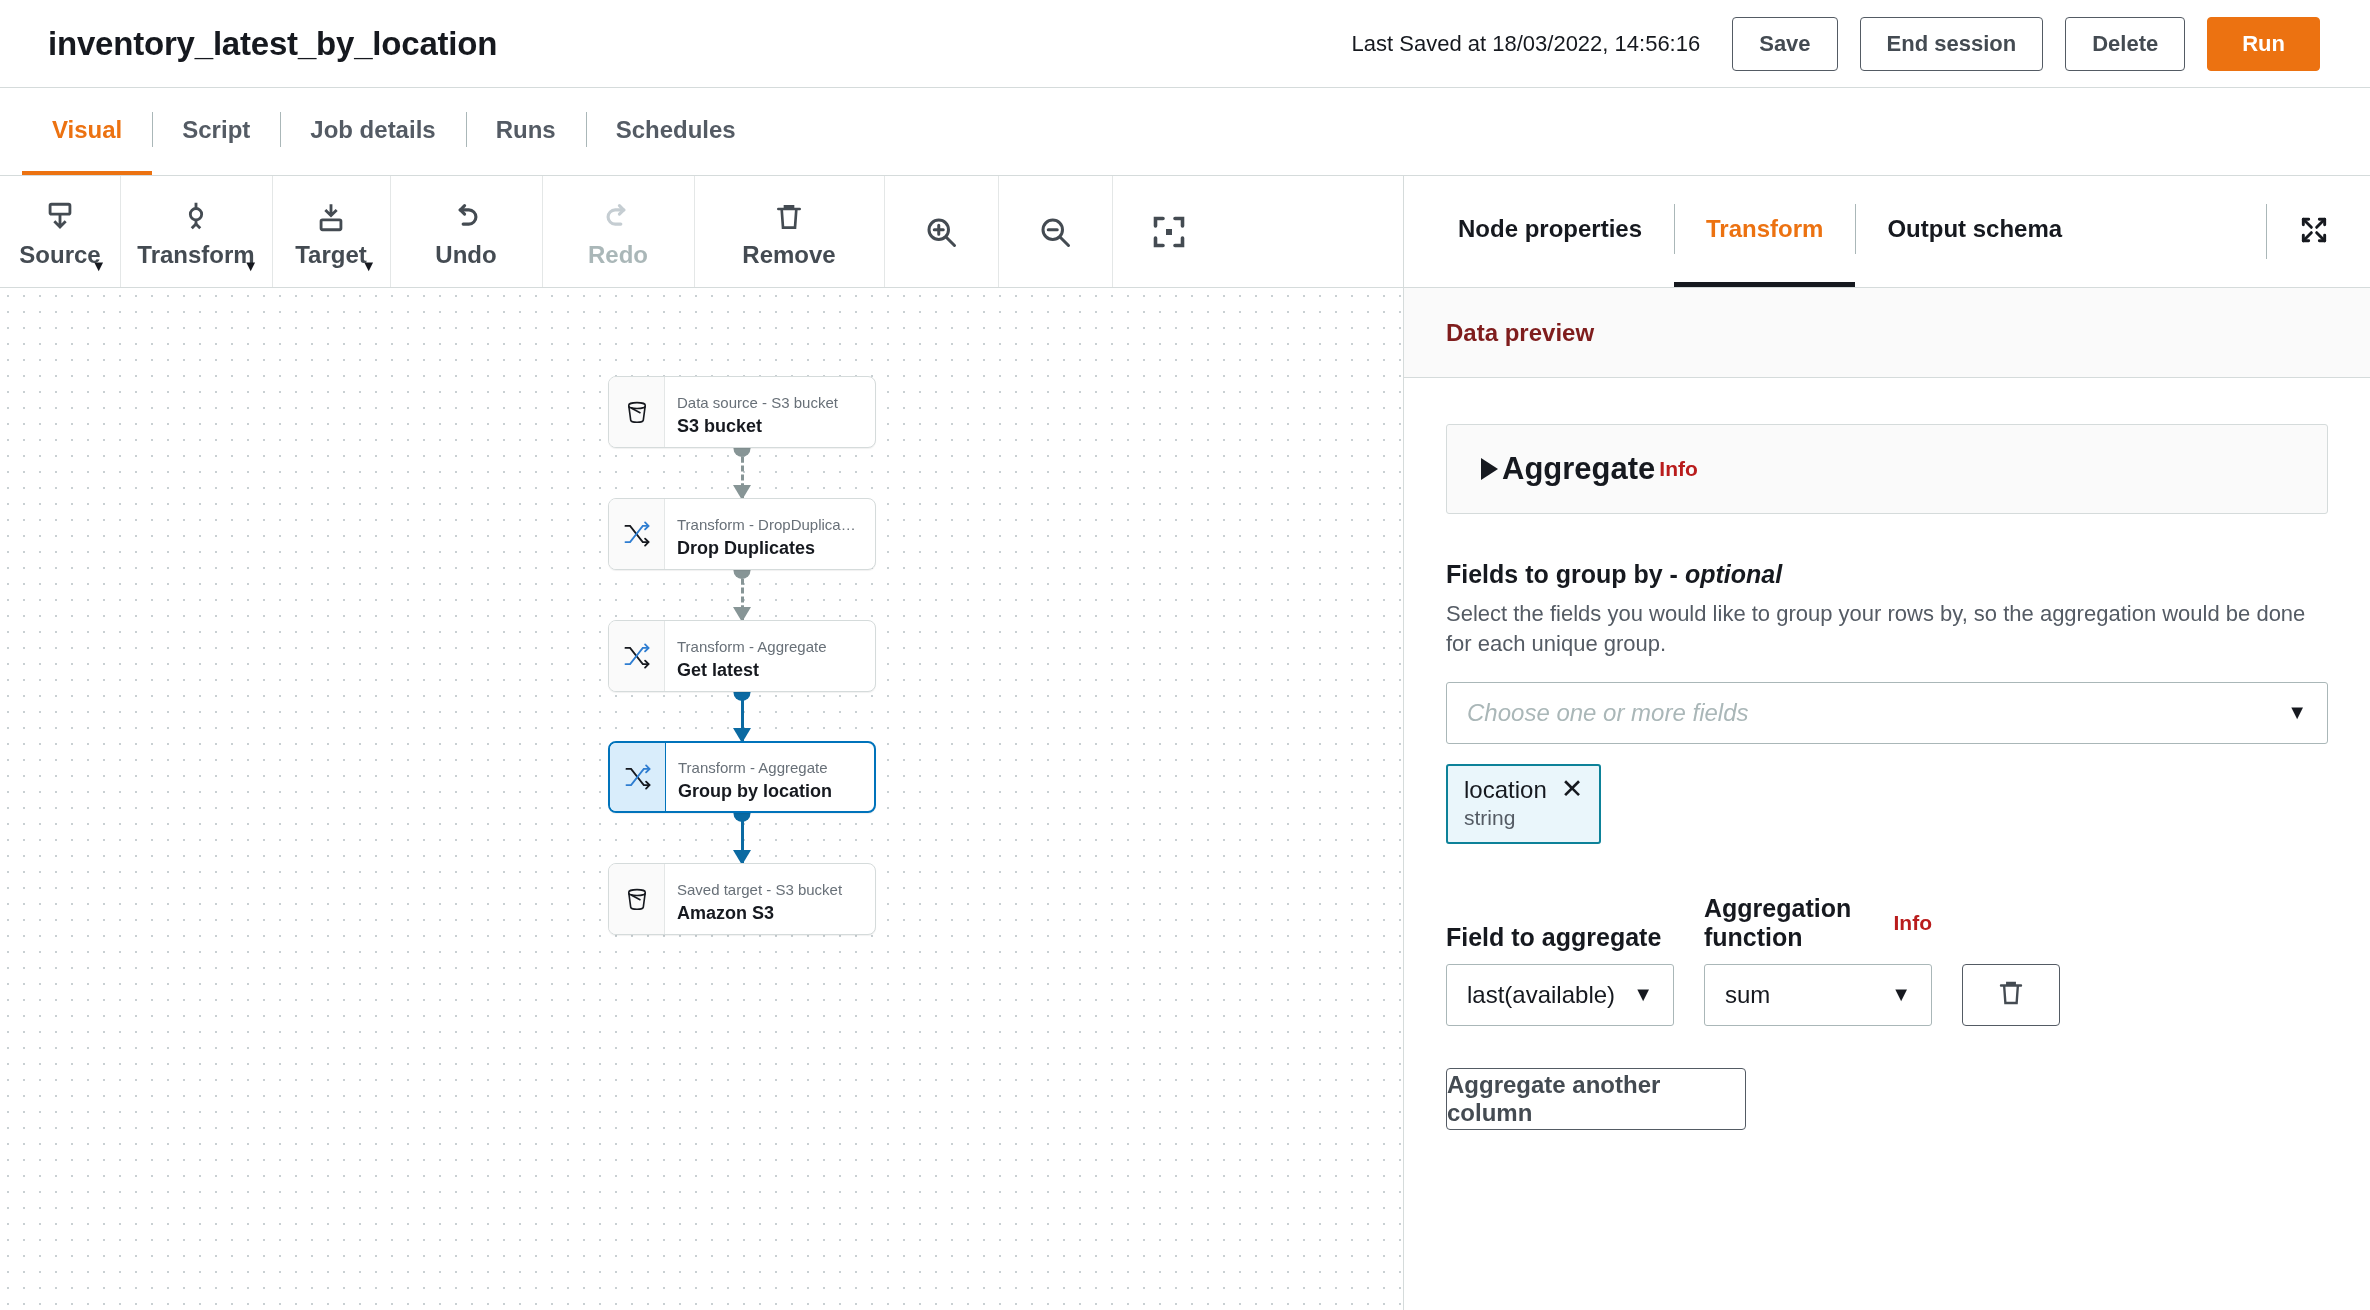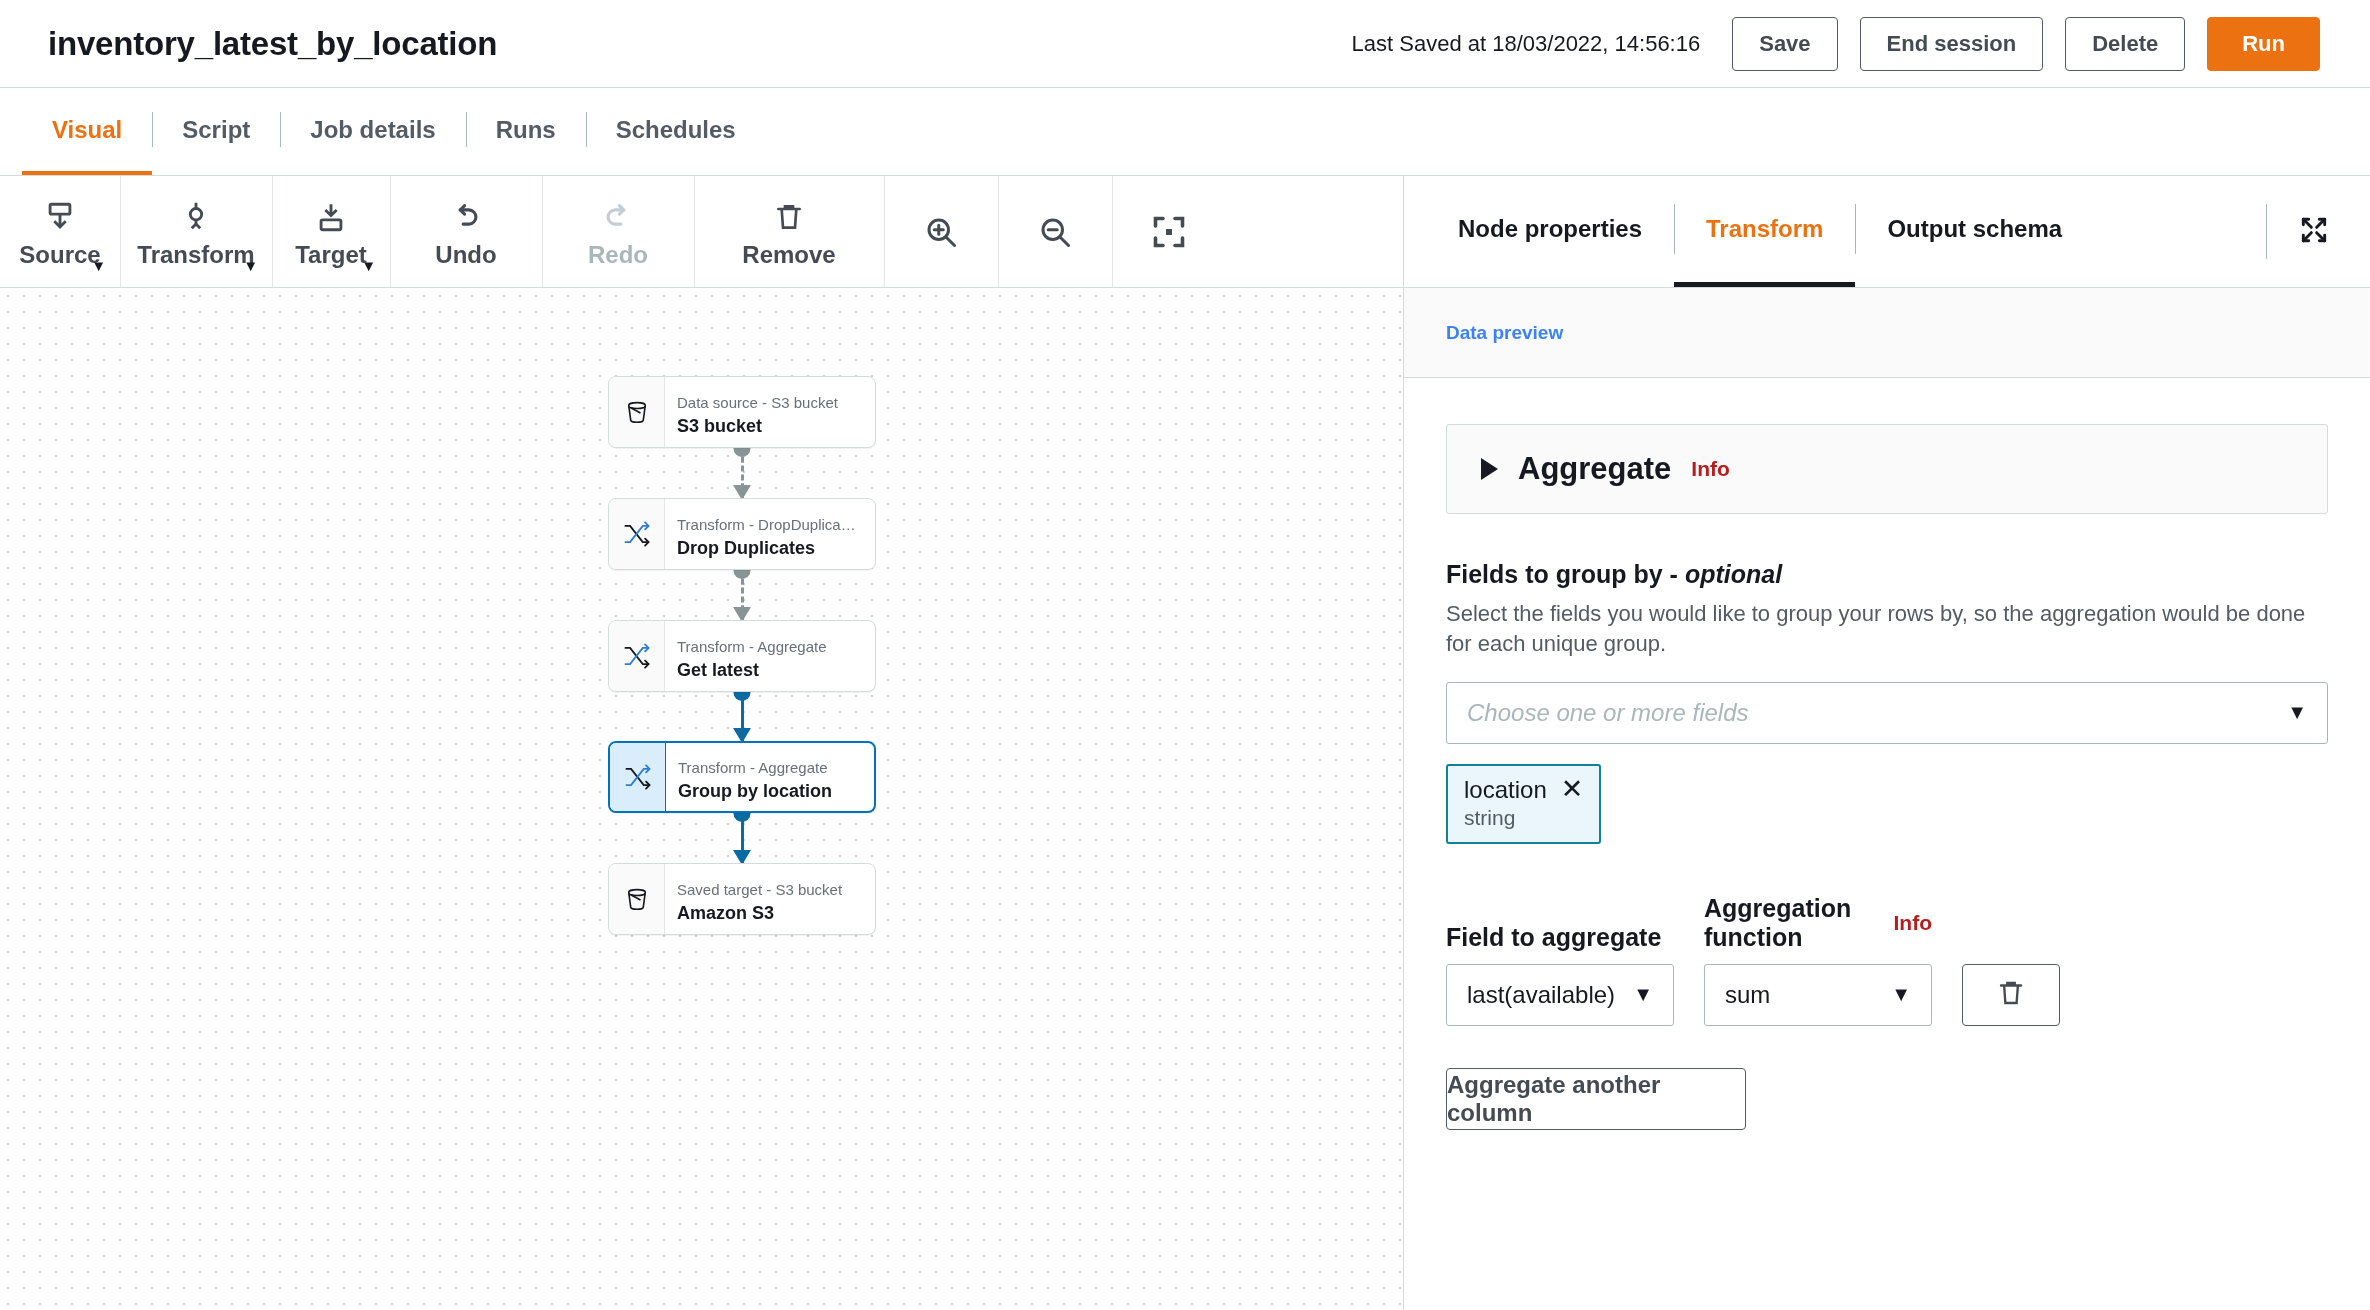--- a/index.html
+++ b/index.html
@@ -111,25 +111,25 @@
   .ptab {
     display: flex; align-items: center; padding: 0 32px; font-size: 24px; font-weight: bold;
     color: #16191f; cursor: pointer; position: relative; border-bottom: 5px solid transparent;
   }
   .ptab + .ptab::before { content: ""; position: absolute; left: 0; top: 28px; bottom: 28px; width: 1px; background: #aab7b8; }
   .ptab.active { color: #ec7211; border-bottom-color: #16191f; }
   .pexpand { margin-left: auto; display: flex; align-items: center; padding: 0 40px 0 32px; position: relative; cursor: pointer; }
   .pexpand::before { content: ""; position: absolute; left: 0; top: 28px; bottom: 28px; width: 1px; background: #aab7b8; }
 
   .psub { height: 90px; flex: 0 0 90px; display: flex; align-items: center; padding-left: 42px; border-bottom: 1px solid #d5dbdb; background: #fafafa; }
-  .psub .lbl { font-size: 19px; font-weight: bold; color: #3b82f6; cursor: pointer; }
+  .psub .lbl { font-size: 24px; font-weight: bold; color: #7f1d1d; cursor: pointer; }
 
   .pcontent { flex: 1 1 auto; overflow: hidden; padding: 46px 42px 0 42px; background: #fff; }
 
-  .agg-box { border: 1px solid #d5dbdb; border-radius: 3px; background: #fafafa; padding: 26px 34px; display: flex; align-items: center; gap: 20px; }
+  .agg-box { border: 1px solid #d5dbdb; border-radius: 3px; background: #fafafa; padding: 26px 34px; display: flex; align-items: center; gap: 4px; }
   .tri { width: 0; height: 0; border-top: 11px solid transparent; border-bottom: 11px solid transparent; border-left: 17px solid #16191f; }
   .agg-title { font-size: 31px; font-weight: bold; color: #16191f; }
   .info-link { font-size: 21px; font-weight: bold; color: #b91c1c; cursor: pointer; }
 
   .sec-title { font-size: 25px; font-weight: bold; color: #16191f; margin-top: 46px; }
   .sec-title em { font-weight: bold; font-style: italic; }
   .sec-desc { font-size: 22px; color: #545b64; line-height: 1.38; margin-top: 10px; max-width: 1160px; }
 
   .select {
     margin-top: 22px; height: 62px; border: 1px solid #aab7b8; border-radius: 3px; background: #fff;

